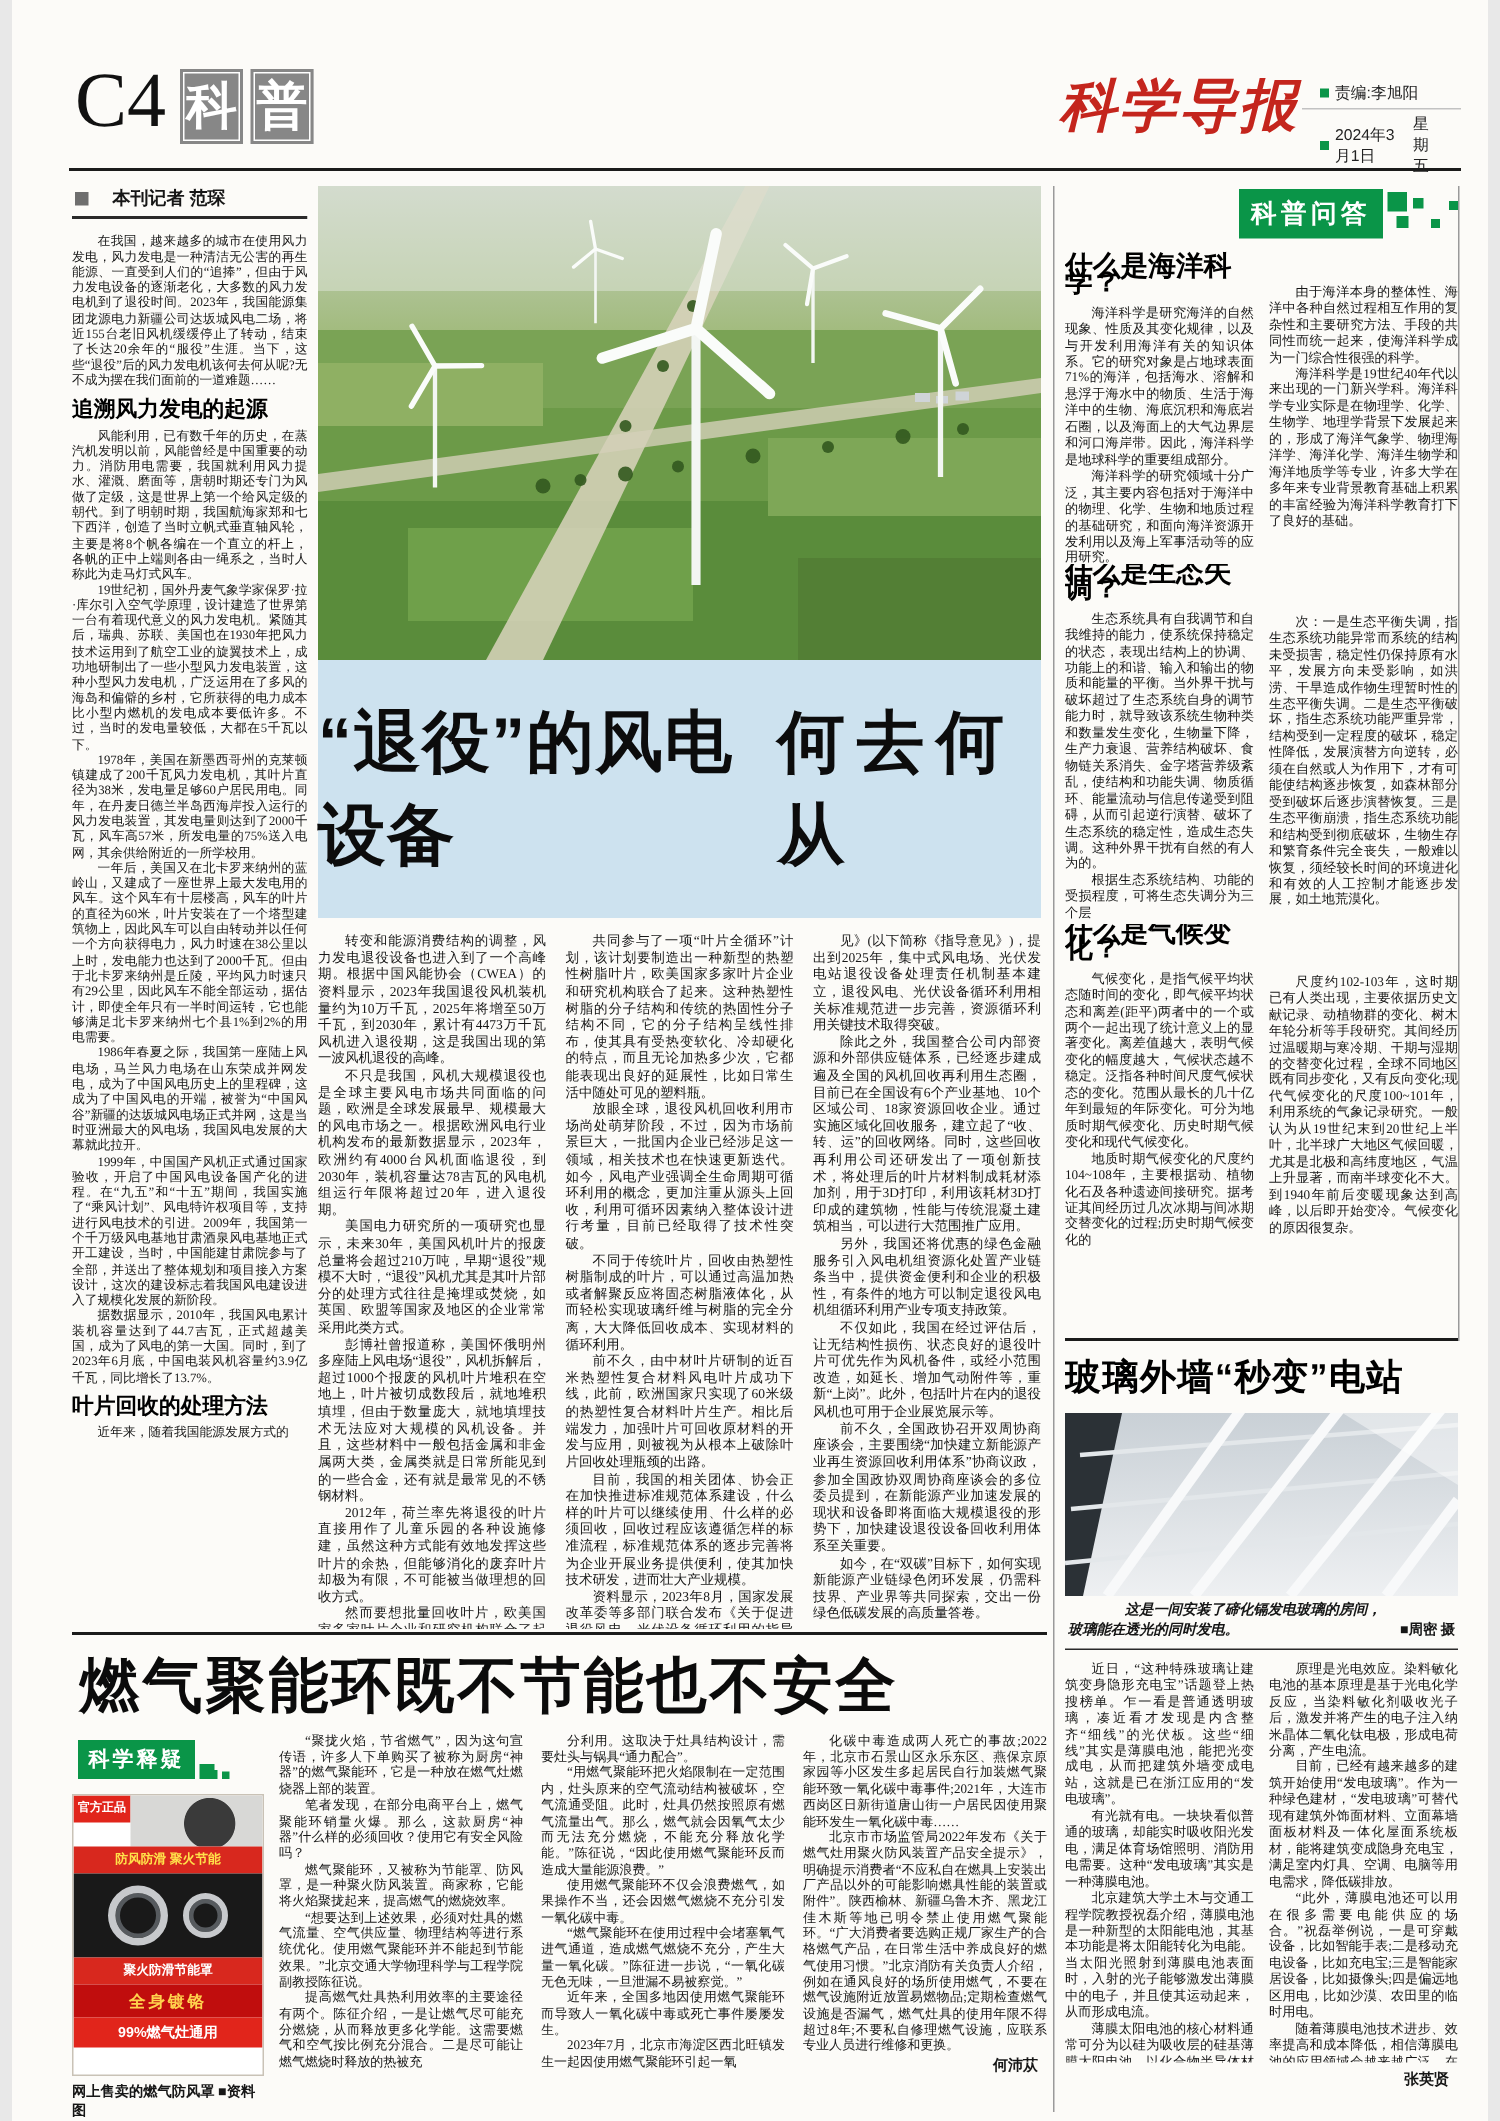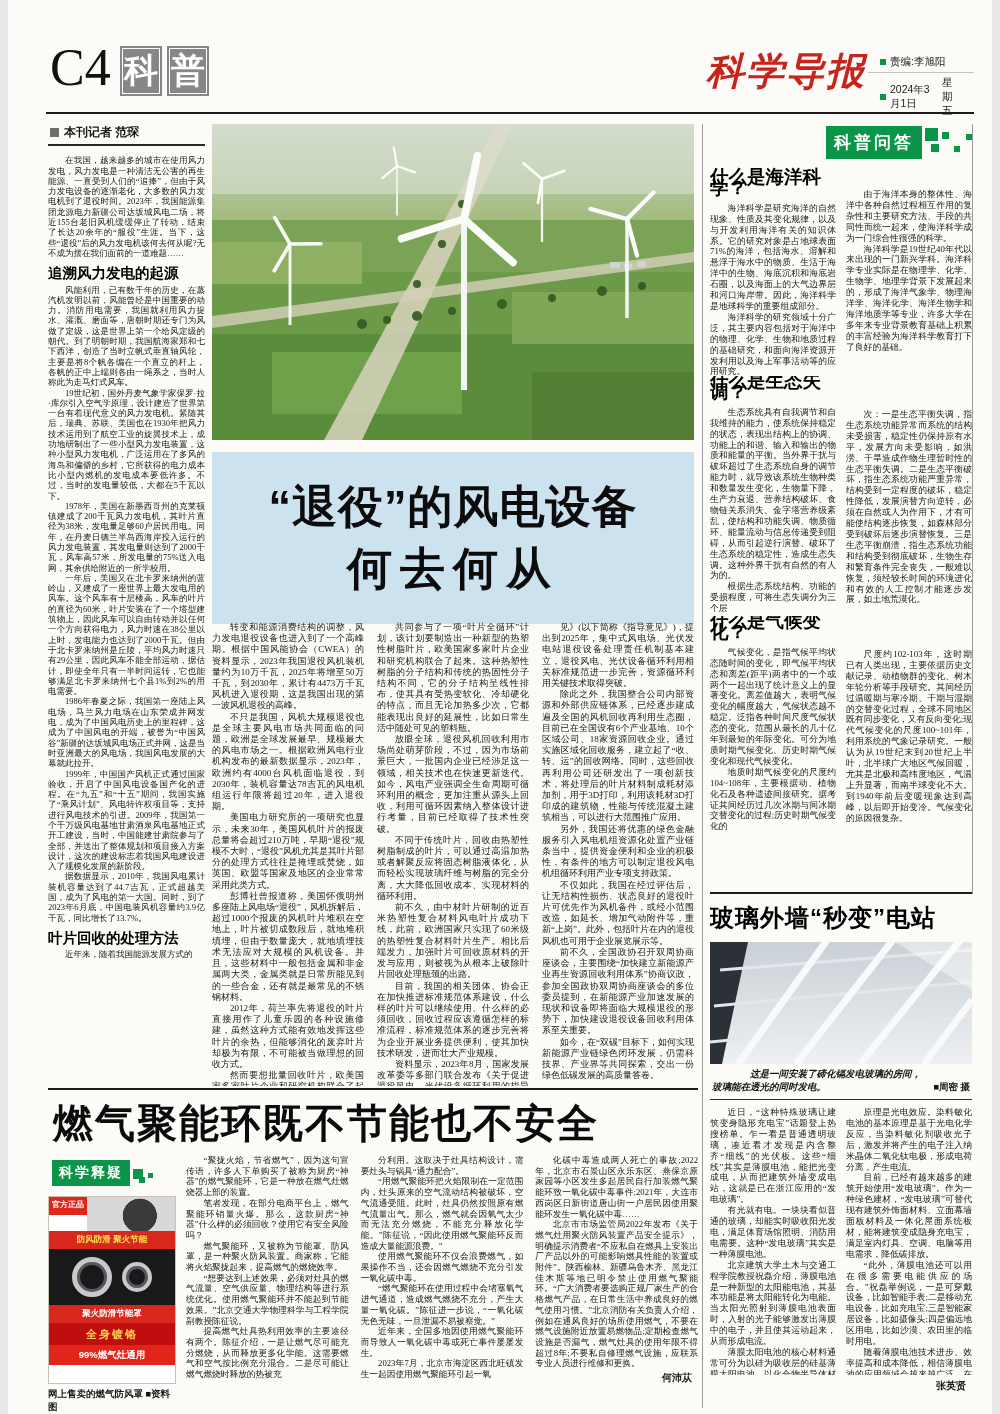--- a/index.html
+++ b/index.html
@@ -26,31 +26,31 @@
   .wd{margin-left:6px;}
   .hdr-rule{left:38px;width:928px;top:112px;height:2px;}
 
   
   .bt p{margin:0;text-indent:2em;text-align:justify;}
   h2.subhead{font-family:"Liberation Sans",sans-serif;font-size:14.5px;margin:10px 0 6px;color:#000;}
 
   
   .left-col{position:absolute;left:40px;top:124px;width:157px;height:958px;overflow:hidden;
             font-size:8.5px;line-height:10.3px;}
-  .reporter{display:flex;align-items:center;gap:5px;font-family:"Liberation Sans",sans-serif;
+  .reporter{display:flex;align-items:center;gap:16px;font-family:"Liberation Sans",sans-serif;
             font-weight:bold;font-size:12px;padding:3px 0 7px 2px;border-bottom:2px solid #2a2a2a;
             margin-bottom:9px;}
   .bsq{display:inline-block;width:9px;height:9px;background:#6e6e6e;}
 
   
   .photo{position:absolute;left:204px;top:124px;width:482px;height:316px;display:block;}
 
   
-  .headline-box{position:absolute;left:204px;top:452px;width:482px;height:172px;background:#cde2ef;
-                display:flex;flex-direction:column;align-items:center;justify-content:center;}
+  .headline-box{position:absolute;left:204px;top:440px;width:482px;height:172px;background:#cde2ef;
+                display:flex;flex-direction:row;align-items:center;justify-content:center;}
   .hl1,.hl2{font-family:"Liberation Sans",sans-serif;font-weight:900;color:#0c0c0c;
             font-size:45px;line-height:62px;letter-spacing:1px;}
   .hl2{letter-spacing:8px;}
 
   
   .main-cols{position:absolute;left:204px;top:622px;width:482px;height:464px;display:flex;gap:13px;
              font-size:9px;line-height:11.2px;}
   .mcol{flex:1;overflow:hidden;}
 
   .main-rule{left:40px;top:1088px;width:650px;height:2px;}
@@ -88,21 +88,21 @@
   .gcaption .c1{margin:0;text-indent:4em;}
   .c2row{display:flex;justify-content:space-between;}
   .credit{font-style:normal;}
   .glass-cols{display:flex;gap:10px;height:268px;overflow:hidden;font-size:8.8px;line-height:10.9px;}
   .gcol{width:126px;overflow:hidden;}
   .byline{text-align:right;font-weight:bold;font-size:10px;padding:4px 6px 0 0;}
 
   
   .gas-title{position:absolute;left:45px;top:1096px;margin:0;font-family:"Liberation Sans",sans-serif;
              font-weight:900;font-size:40px;letter-spacing:2px;color:#0b0b0b;}
-  .sci-badge-wrap{position:absolute;left:44px;top:1160px;display:flex;align-items:center;gap:3px;}
+  .sci-badge-wrap{position:absolute;left:44px;top:1160px;display:flex;align-items:flex-end;gap:3px;}
   .sci-badge-wrap .badge{font-size:14px;letter-spacing:2px;padding:4px 7px;}
   .e1{width:10px;height:10px;margin-top:2px;}
   .e2{width:6px;height:6px;margin-top:14px;margin-left:-7px;}
   .e3{width:5px;height:5px;margin-top:5px;}
 
   .ad{position:absolute;left:40px;top:1196px;width:128px;}
   .ad-img{height:186px;border:1px solid #c9c2b6;background:#fff;display:flex;flex-direction:column;
           font-family:"Liberation Sans",sans-serif;overflow:hidden;}
   .ad-top{display:flex;flex:0 0 34px;}
   .ad-chip{background:#e1251b;color:#fff;font-size:8px;font-weight:bold;padding:2px 3px;height:14px;}

